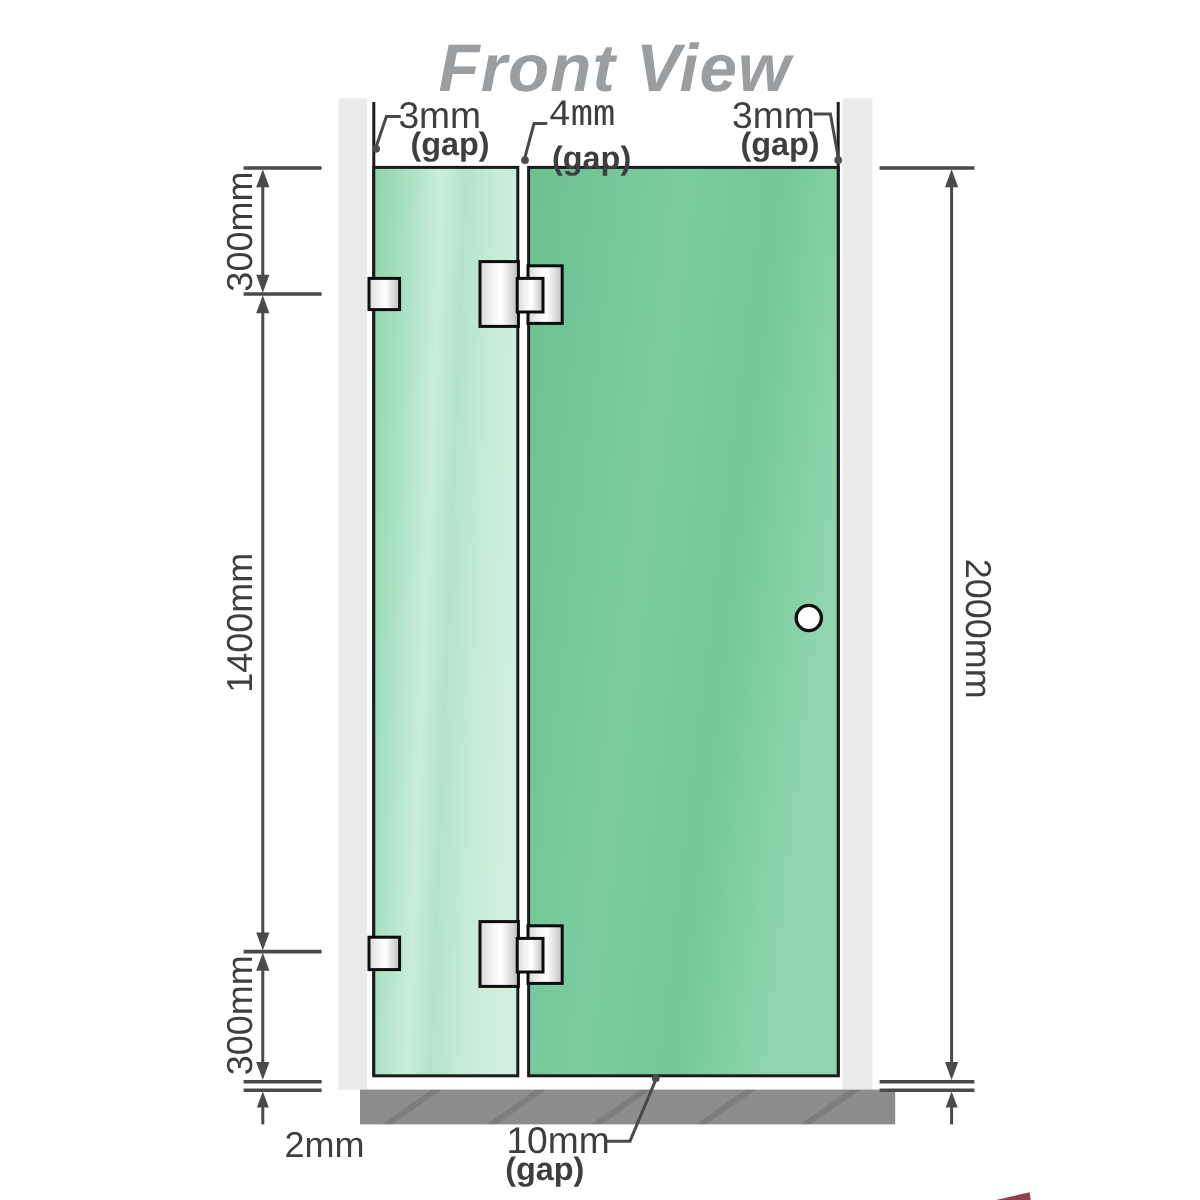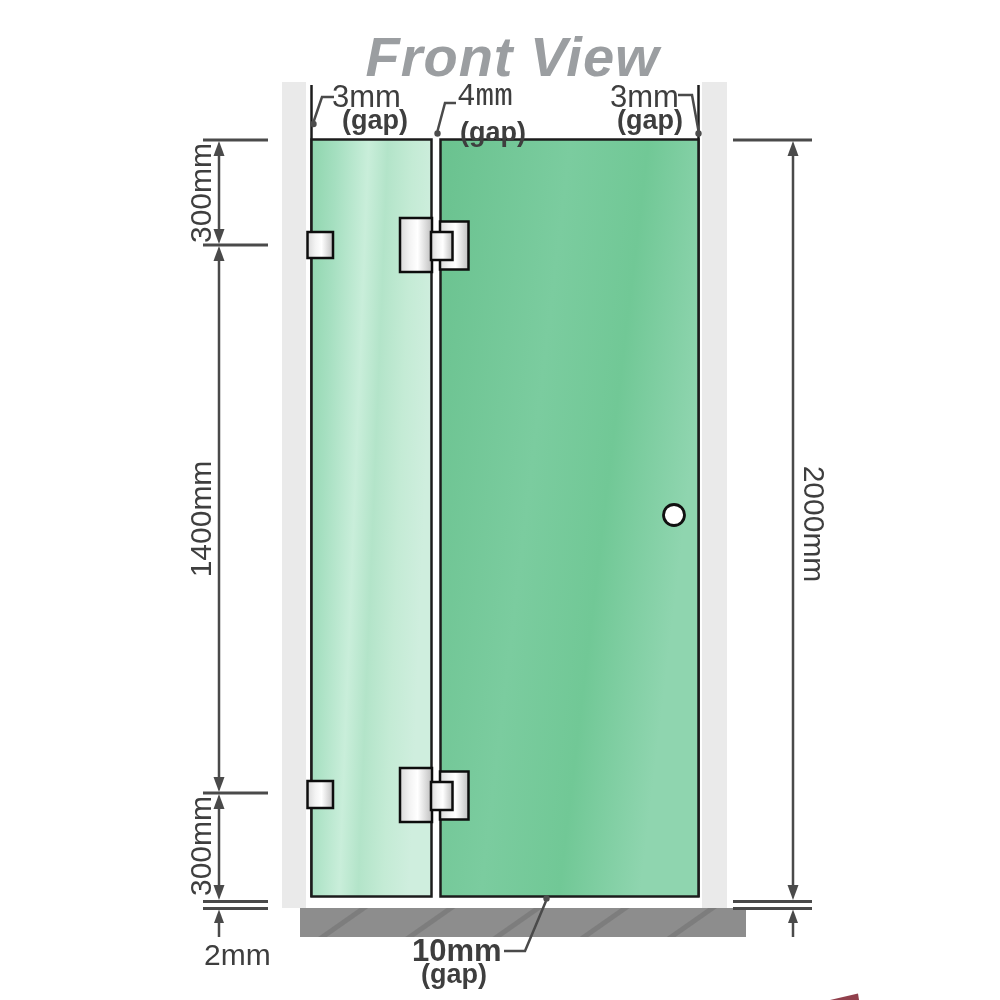--- a/index.html
+++ b/index.html
@@ -16,21 +16,21 @@
     position:absolute;left:340px;top:24px;width:345px;text-align:center;
     font-size:56px;font-weight:700;font-style:italic;color:#9b9ea1;letter-spacing:1px;
   }
   .gap-val{font-size:31px;}
   .gap-note{font-size:27px;font-weight:bold;}
   .dim-rot{
     font-size:30px;color:#3e3e3e;position:absolute;
     transform:translate(-50%,-50%) rotate(-90deg);
   }
   .dim-rot.cw{transform:translate(-50%,-50%) rotate(90deg);}
-  .dim-plain{font-size:30px;}
+  .dim-plain{font-size:30px;margin-left:33px;}
 </style>
 </head>
 <body>
 
 <div class="stage">
 
   <svg width="1000" height="1000" viewBox="0 0 1000 1000">
     <defs>
       <linearGradient id="gFixed" x1="0" y1="0" x2="1" y2="0.25">
         <stop offset="0" stop-color="#8ed5ad"></stop>
@@ -149,16 +149,16 @@
   <div class="lbl gap-val" style="left:610px;top:81px;">3mm</div>
   <div class="lbl gap-note" style="left:617px;top:107px;">(gap)</div>
 
   <div class="dim-rot" style="left:201px;top:193px;">300mm</div>
   <div class="dim-rot" style="left:201px;top:519px;">1400mm</div>
   <div class="dim-rot" style="left:201px;top:846px;">300mm</div>
 
   <div class="dim-rot cw" style="left:814px;top:524px;">2000mm</div>
 
   <div class="lbl dim-plain" style="left:204px;top:940px;">2mm</div>
-  <div class="lbl gap-val" style="left:412px;top:935px;font-weight:bold;">10mm</div>
+  <div class="lbl gap-val" style="left:422px;top:935px;">10mm</div>
   <div class="lbl gap-note" style="left:421px;top:961px;">(gap)</div>
 
 </div>
 
 </body></html>

